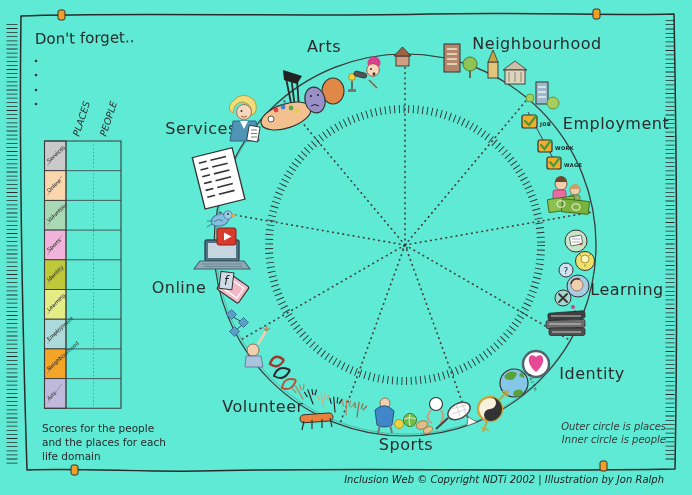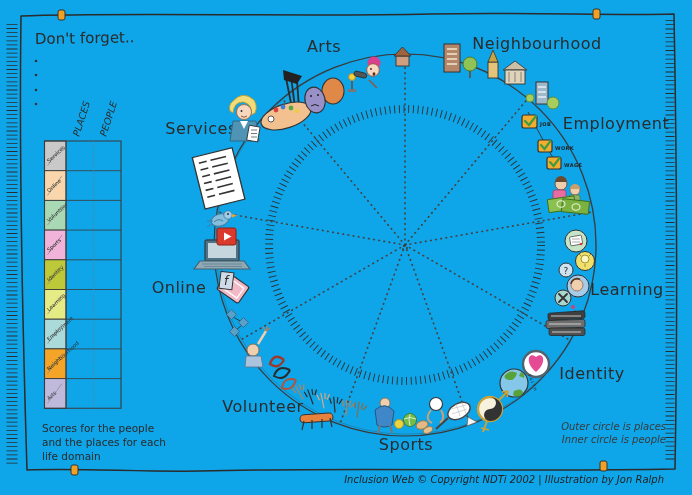--- a/index.html
+++ b/index.html
@@ -1,16 +1,16 @@
 <!DOCTYPE html>
 <html><head>
 <meta charset="utf-8">
 <style>
   html,body{margin:0;padding:0;background:#fff;}
-  .stage{position:relative;width:692px;height:495px;background:#0ea5e9;overflow:hidden;}
+  .stage{position:relative;width:692px;height:495px;background:#5eead4;overflow:hidden;}
   svg{position:absolute;left:0;top:0;}
   text{font-family:"DejaVu Sans",sans-serif;fill:#2b2b2b;}
   .domain-label{font-size:16px;letter-spacing:0.5px;fill:#2b2b2b;}
   .note{font-size:10.5px;fill:#2b2b2b;}
   .note-italic{font-size:10px;font-style:italic;fill:#3a3a3a;}
   .footer{font-size:10px;font-style:italic;fill:#222;}
   .tinylabel{font-size:5px;letter-spacing:0.4px;fill:#222;font-weight:bold;}
   .colheader{font-size:9.5px;fill:#2b2b2b;font-style:italic;}
 </style>
 </head>

